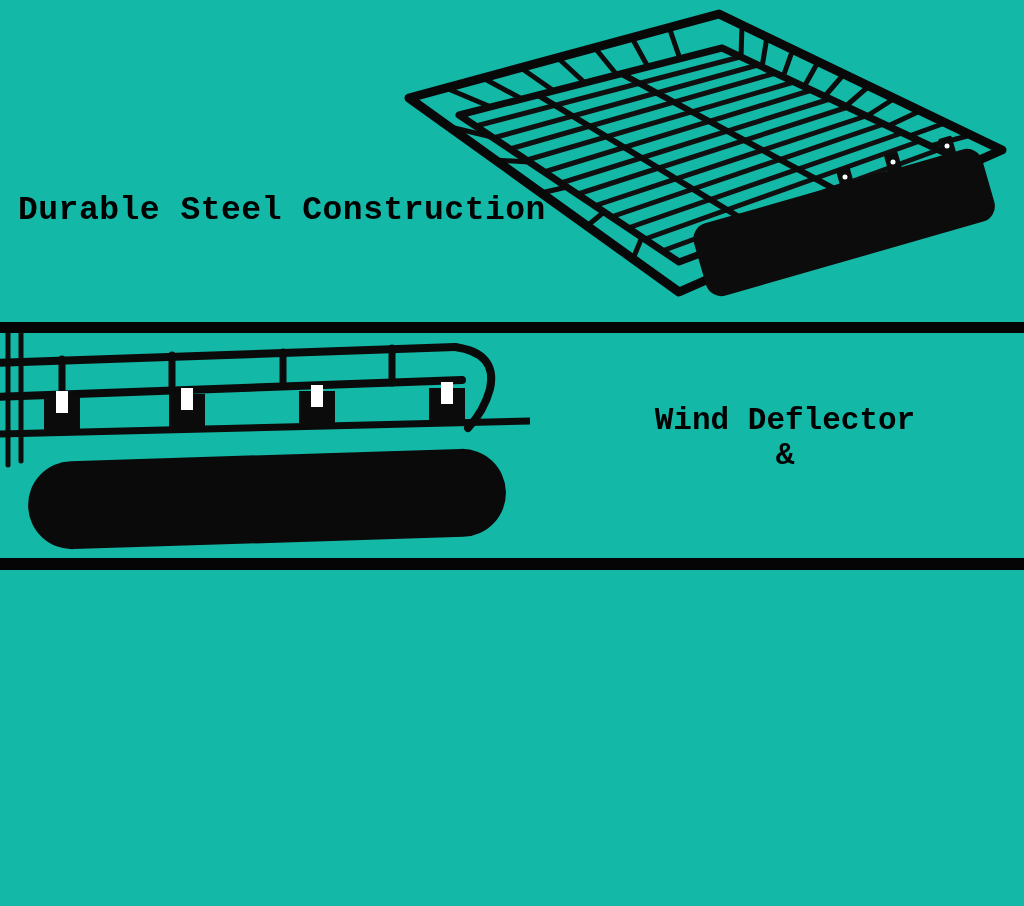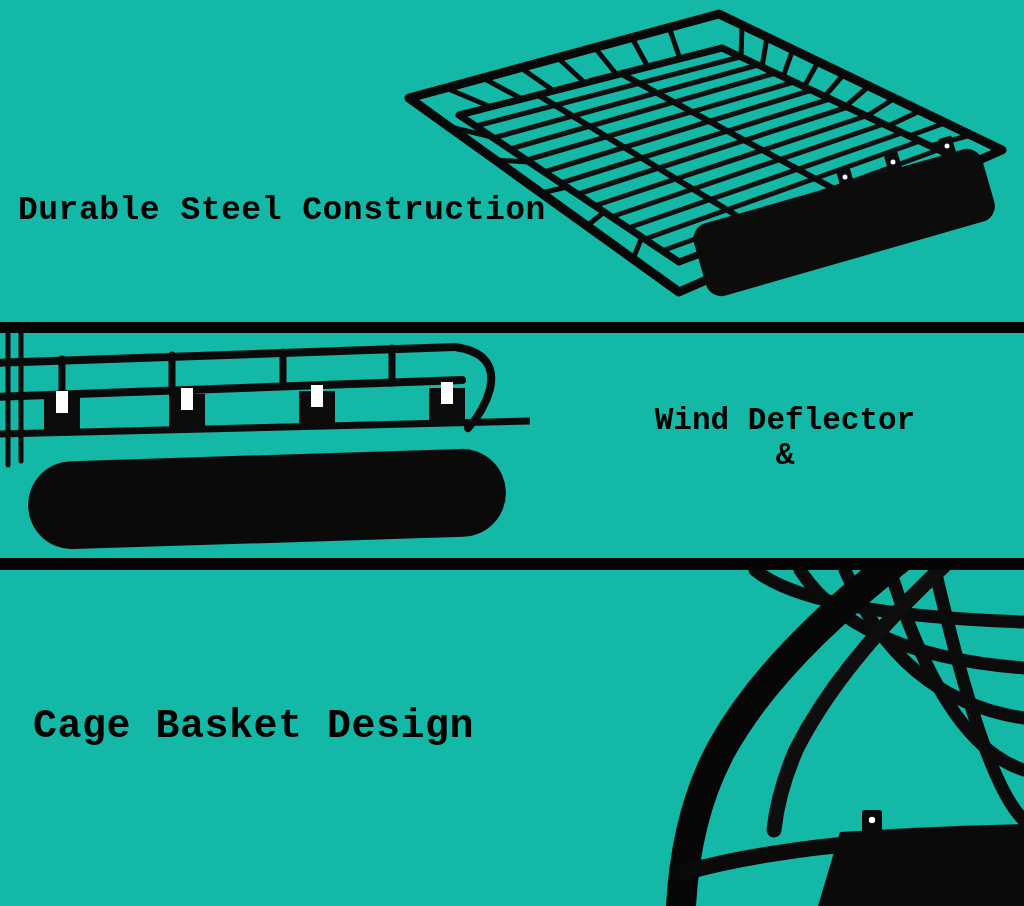--- a/index.html
+++ b/index.html
@@ -176,39 +176,14 @@
     </svg>
 
     <div class="mid-text">
       <div>Wind Deflector</div>
       <div>&amp;</div>
     </div>
   </section>
 
   <div class="divider divider-2"></div>
 
-  <section class="sec sec-bottom">
-    <h2 class="label label-bottom">Cage Basket Design</h2>
-
-    <svg class="photo photo-bottom" viewBox="0 0 424 336" xmlns="http://www.w3.org/2000/svg">
-
-      <g stroke="#0b0b0b" stroke-width="13" stroke-linecap="round" fill="none">
-        <path d="M155,0 Q210,45 424,52"></path>
-        <path d="M200,0 Q255,85 424,98"></path>
-        <path d="M245,0 Q300,130 424,148"></path>
-        <path d="M290,0 Q345,175 424,200"></path>
-        <path d="M335,0 Q385,215 424,250"></path>
-      </g>
-
-      <path d="M348,-8 Q240,92 196,180 Q178,222 174,260" stroke="#0e0e0e" stroke-width="15" stroke-linecap="round" fill="none"></path>
-
-      <path d="M300,-12 Q172,88 122,178 Q86,244 81,336" stroke="#070707" stroke-width="30" stroke-linecap="round" fill="none"></path>
-
-      <path d="M86,302 Q200,270 424,263" stroke="#0a0a0a" stroke-width="16" stroke-linecap="round" fill="none"></path>
-
-      <rect x="262" y="240" width="20" height="26" rx="3" fill="#0a0a0a"></rect>
-      <circle cx="272" cy="250" r="3.2" fill="#ffffff"></circle>
-
-      <path d="M218,336 L240,262 Q330,256 424,254 L424,336 Z" fill="#0a0a0a"></path>
-    </svg>
-  </section>
 
 </div>
 
 </body></html>

